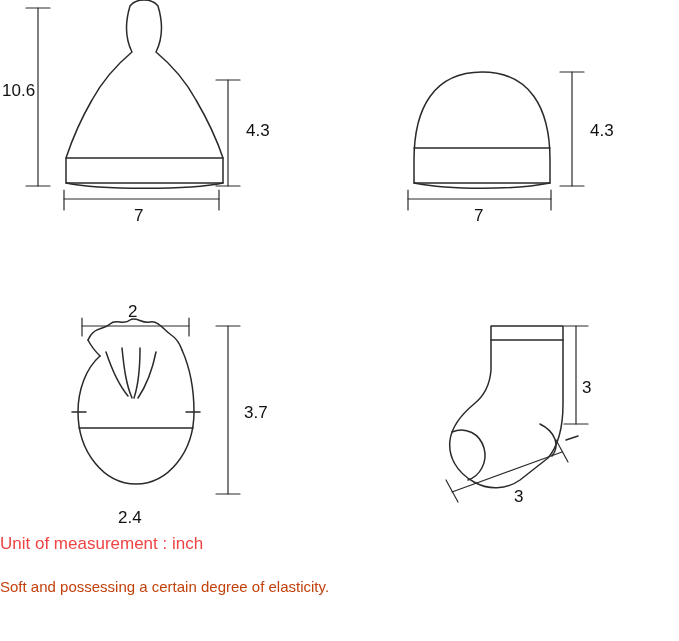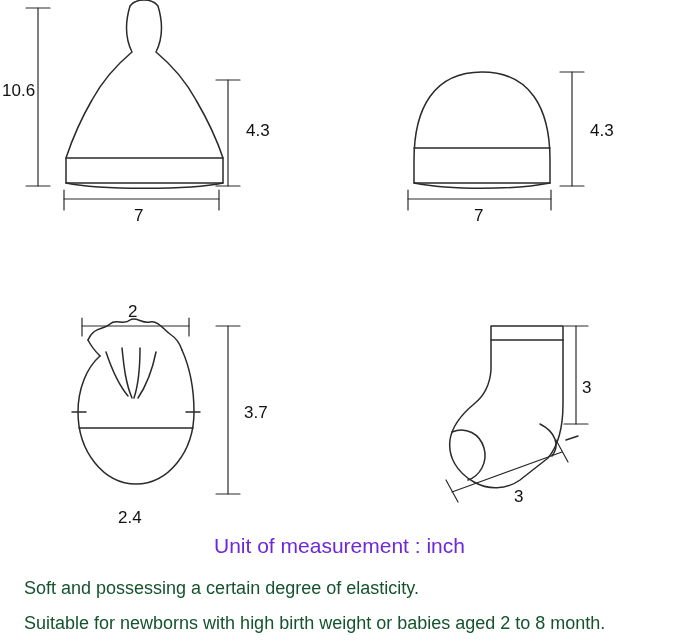--- a/index.html
+++ b/index.html
@@ -31,29 +31,29 @@
   .dim-text {
     font-family: "Liberation Sans", sans-serif;
     font-size: 17px;
     fill: #111111;
   }
   .caption-unit {
     position: absolute;
     left: 0;
     top: 534px;
     width: 679px;
-    text-align: center;
-    font-size: 21px;
-    color: #6d28d9;
+    text-align: left;
+    font-size: 17px;
+    color: #ef4444;
   }
   .caption-line {
     position: absolute;
-    left: 24px;
-    font-size: 18px;
-    color: #14532d;
+    left: 0;
+    font-size: 15px;
+    color: #c2410c;
     white-space: nowrap;
   }
   .caption-line.l1 { top: 578px; }
   .caption-line.l2 { top: 613px; }
 </style>
 </head>
 <body>
 
 <div id="sheet">
 
@@ -202,14 +202,13 @@
     <text class="dim-text" x="128" y="317">2</text>
     <text class="dim-text" x="244" y="418">3.7</text>
     <text class="dim-text" x="118" y="523">2.4</text>
 
     <text class="dim-text" x="582" y="393">3</text>
     <text class="dim-text" x="514" y="502">3</text>
   </svg>
 
   <div class="caption-unit">Unit of measurement : inch</div>
   <div class="caption-line l1">Soft and possessing a certain degree of elasticity.</div>
-  <div class="caption-line l2">Suitable for newborns with high birth weight or babies aged 2 to 8 month.</div>
 </div>
 
 </body></html>

